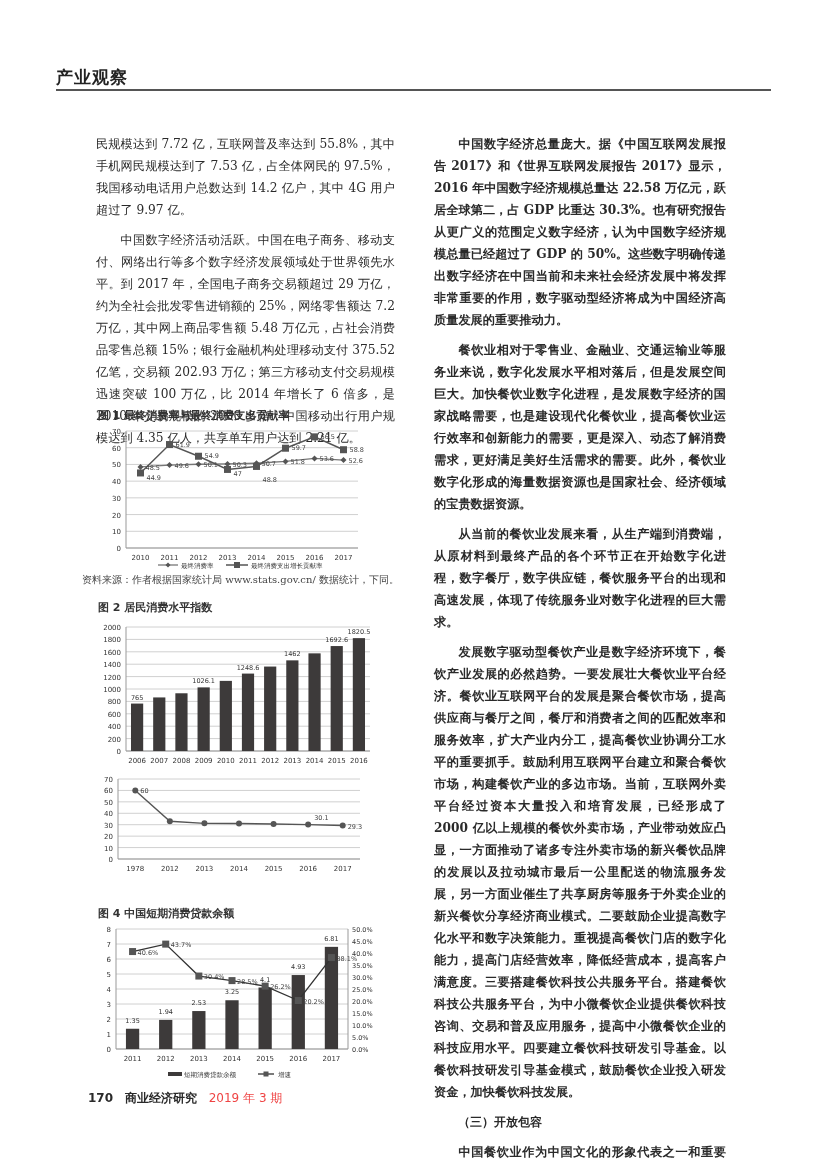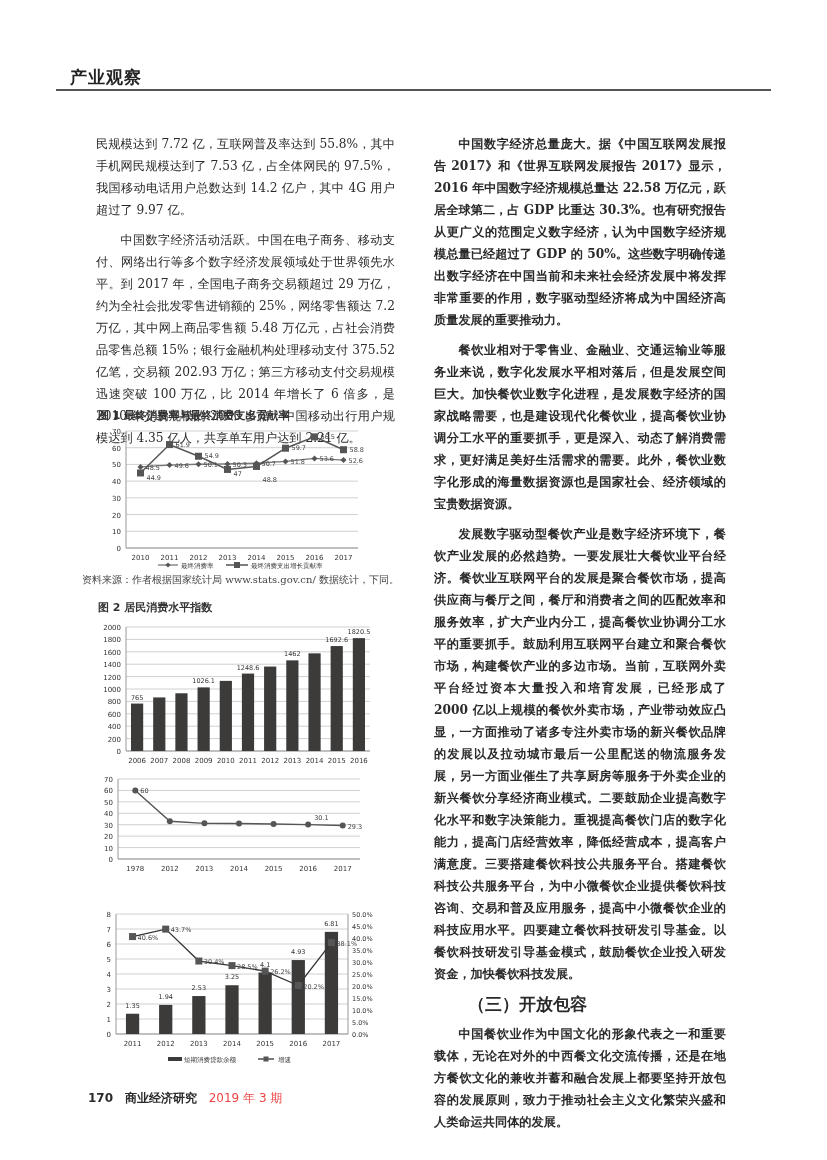--- a/index.html
+++ b/index.html
@@ -1,26 +1,26 @@
 <!DOCTYPE html>
 <html><head>
 <meta charset="utf-8">
 <style>
   html, body { margin:0; padding:0; background:#fff; }
   body { width:827px; height:1160px; position:relative; overflow:hidden;
          font-family:"DejaVu Serif","Liberation Serif",serif; color:#2a2a2a; }
   .section-head { position:absolute; left:56px; top:66px; font-family:"DejaVu Sans","Liberation Sans",sans-serif;
-         font-weight:bold; font-size:17px; color:#222; letter-spacing:1px;margin-left:14px; }
+         font-weight:bold; font-size:17px; color:#222; letter-spacing:1px; }
   .head-rule { position:absolute; left:56px; top:89px; width:406px; height:2px; background:#555; }
   .col { position:absolute; top:125px; width:315px; font-size:12.2px; line-height:22px; text-align:justify; }
   .col.left { left:88px; }
   .col.right { left:426px; width:308px;font-weight:bold; }
   .col p { margin:8px; }
   .col p.ind { text-indent:2em; }
-  .col p.sub { text-indent:2em; font-family:"DejaVu Sans","Liberation Sans",sans-serif; font-size:17px; }
+  .col p.sub { text-indent:2em; font-family:"DejaVu Sans","Liberation Sans",sans-serif; font-size:12px; }
   .fig { position:absolute; left:98px; width:280px; }
   .fig-title { text-align:left; font-family:"DejaVu Sans","Liberation Sans",sans-serif; font-weight:bold;
          font-size:11px; color:#333; }
   .fig svg { display:block; }
   .source { position:absolute; left:82px; top:573px; font-size:10px; color:#444; }
   .footer { position:absolute; left:88px; top:1090px; font-family:"DejaVu Sans","Liberation Sans",sans-serif; font-size:12px; }
   .footer .pg { font-weight:bold; margin-right:8px;text-align:center; }
   .footer .jn { font-weight:bold; margin-right:8px; }
   .footer .iss { color:#ef4444; }
   svg text { font-family:"DejaVu Sans","Liberation Sans",sans-serif; }
@@ -202,20 +202,21 @@
       <circle cx="141" cy="50.57142857142857" r="3" fill="#555"></circle>
       <circle cx="175.57142857142856" cy="51.028571428571425" r="3" fill="#555"></circle>
       <circle cx="210.14285714285714" cy="51.6" r="3" fill="#555"></circle>
       <text x="216.14285714285714" y="46.6" font-size="6.5" fill="#444">30.1</text>
       <circle cx="244.7142857142857" cy="52.51428571428571" r="3" fill="#555"></circle>
       <text x="249.7142857142857" y="55.51428571428571" font-size="6.5" fill="#444">29.3</text>
     </svg>
 </div>
 
 <div class="fig" style="top:906px;">
+  <div class="fig-title">图 4 中国短期消费贷款余额</div>
   <svg id="chart4" width="290" height="160">
       <line x1="18" x2="250" y1="128" y2="128" stroke="#d0d0d0" stroke-width="1"></line>
       <text x="13" y="131" font-size="7" text-anchor="end" fill="#333">0</text>
       <line x1="18" x2="250" y1="113" y2="113" stroke="#d0d0d0" stroke-width="1"></line>
       <text x="13" y="116" font-size="7" text-anchor="end" fill="#333">1</text>
       <line x1="18" x2="250" y1="98" y2="98" stroke="#d0d0d0" stroke-width="1"></line>
       <text x="13" y="101" font-size="7" text-anchor="end" fill="#333">2</text>
       <line x1="18" x2="250" y1="83" y2="83" stroke="#d0d0d0" stroke-width="1"></line>
       <text x="13" y="86" font-size="7" text-anchor="end" fill="#333">3</text>
       <line x1="18" x2="250" y1="68" y2="68" stroke="#d0d0d0" stroke-width="1"></line>
@@ -281,21 +282,22 @@
       <rect x="70" y="151" width="14" height="4" fill="#3d3a3a"></rect>
       <text x="86" y="156" font-size="6.5" fill="#333">短期消费贷款余额</text>
       <line x1="160" x2="176" y1="153" y2="153" stroke="#333" stroke-width="1.3"></line>
       <rect x="165.5" y="150.5" width="5" height="5" fill="#555"></rect>
       <text x="180" y="156" font-size="6.5" fill="#333">增速</text>
     </svg>
 </div>
 
 <div class="col right">
   <p class="ind">中国数字经济总量庞大。据《中国互联网发展报告 2017》和《世界互联网发展报告 2017》显示，2016 年中国数字经济规模总量达 22.58 万亿元，跃居全球第二，占 GDP 比重达 30.3%。也有研究报告从更广义的范围定义数字经济，认为中国数字经济规模总量已经超过了 GDP 的 50%。这些数字明确传递出数字经济在中国当前和未来社会经济发展中将发挥非常重要的作用，数字驱动型经济将成为中国经济高质量发展的重要推动力。</p>
-  <p class="ind">餐饮业相对于零售业、金融业、交通运输业等服务业来说，数字化发展水平相对落后，但是发展空间巨大。加快餐饮业数字化进程，是发展数字经济的国家战略需要，也是建设现代化餐饮业，提高餐饮业协调分工水平的重要抓手，更是深入、动态了解消费需求，更好满足美好生活需求的需要。此外，餐饮业数字化形成的海量数据资源也是国家社会、经济领域的宝贵数据资源。</p>
+  <p class="ind">餐饮业相对于零售业、金融业、交通运输业等服务业来说，数字化发展水平相对落后，但是发展空间巨大。加快餐饮业数字化进程，是发展数字经济的国家战略需要，也是建设现代化餐饮业，提高餐饮业运行效率和创新能力的需要，更是深入、动态了解消费需求，更好满足美好生活需求的需要。此外，餐饮业数字化形成的海量数据资源也是国家社会、经济领域的宝贵数据资源。</p>
+  <p class="ind">从当前的餐饮业发展来看，从生产端到消费端，从原材料到最终产品的各个环节正在开始数字化进程，数字餐厅，数字供应链，餐饮服务平台的出现和高速发展，体现了传统服务业对数字化进程的巨大需求。</p>
   <p class="ind">发展数字驱动型餐饮产业是数字经济环境下，餐饮产业发展的必然趋势。一要发展壮大餐饮业平台经济。餐饮业互联网平台的发展是聚合餐饮市场，提高供应商与餐厅之间，餐厅和消费者之间的匹配效率和服务效率，扩大产业内分工，提高餐饮业协调分工水平的重要抓手。鼓励利用互联网平台建立和聚合餐饮市场，构建餐饮产业的多边市场。当前，互联网外卖平台经过资本大量投入和培育发展，已经形成了 2000 亿以上规模的餐饮外卖市场，产业带动效应凸显，一方面推动了诸多专注外卖市场的新兴餐饮品牌的发展以及拉动城市最后一公里配送的物流服务发展，另一方面业催生了共享厨房等服务于外卖企业的新兴餐饮分享经济商业模式。二要鼓励企业提高数字化水平和数字决策能力。重视提高餐饮门店的数字化能力，提高门店经营效率，降低经营成本，提高客户满意度。三要搭建餐饮科技公共服务平台。搭建餐饮科技公共服务平台，为中小微餐饮企业提供餐饮科技咨询、交易和普及应用服务，提高中小微餐饮企业的科技应用水平。四要建立餐饮科技研发引导基金。以餐饮科技研发引导基金模式，鼓励餐饮企业投入研发资金，加快餐饮科技发展。</p>
   <p class="sub">（三）开放包容</p>
   <p class="ind">中国餐饮业作为中国文化的形象代表之一和重要载体，无论在对外的中西餐文化交流传播，还是在地方餐饮文化的兼收并蓄和融合发展上都要坚持开放包容的发展原则，致力于推动社会主义文化繁荣兴盛和人类命运共同体的发展。</p>
 </div>
 
 <div class="footer">
   <span class="pg">170</span>
   <span class="jn">商业经济研究</span>
   <span class="iss">2019 年 3 期</span>
 </div>

